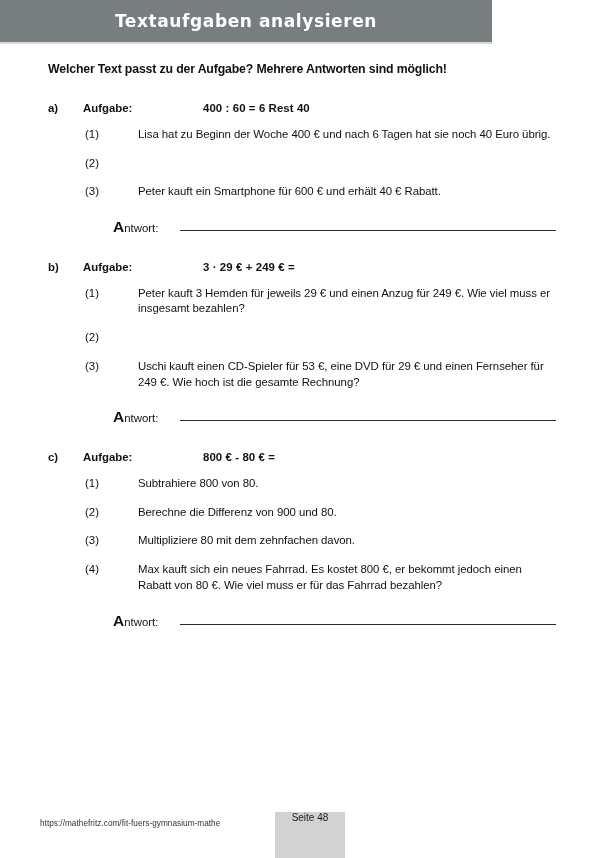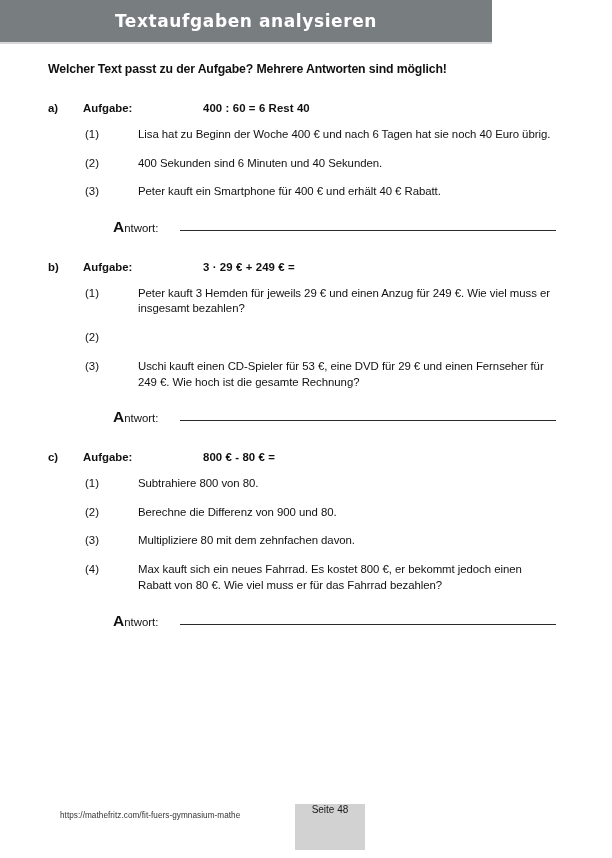--- a/index.html
+++ b/index.html
@@ -128,24 +128,23 @@
     height: 1px;
     position: relative;
     top: -1px;
     margin-left: 1px;
   }
 
   
   .footer {
     position: absolute;
     left: 0;
-    bottom: 8px;
+    bottom: 0;
     width: 568px;
     height: 60px;
-    margin-left: 20px;
   }
   .footer-url {
     position: absolute;
     left: 40px;
     bottom: 30px;
     font-size: 8.2px;
     color: #333333;
     letter-spacing: 0.05px;
     white-space: nowrap;
   }
@@ -181,25 +180,24 @@
           <span class="ex-label">Aufgabe:</span>
           <span class="ex-expression">400 : 60 = 6 Rest 40</span>
         </div>
         <div class="items">
           <div class="item">
             <span class="item-num">(1)</span>
             <span class="item-text">Lisa hat zu Beginn der Woche 400 € und nach 6 Tagen hat sie noch 40 Euro übrig.</span>
           </div>
           <div class="item">
             <span class="item-num">(2)</span>
-            <span class="item-text">400 Sekunden sind 6 Minuten und 40 Sekunden.</span>
           </div>
           <div class="item">
             <span class="item-num">(3)</span>
-            <span class="item-text">Peter kauft ein Smartphone für 400 € und erhält 40 € Rabatt.</span>
+            <span class="item-text">Peter kauft ein Smartphone für 600 € und erhält 40 € Rabatt.</span>
           </div>
         </div>
         <div class="answer-row">
           <span class="answer-word"><span class="cap">A</span><span>ntwort:</span></span>
           <span class="answer-rule"></span>
         </div>
       </div>
       <div class="exercise">
         <div class="ex-head">
           <span class="ex-letter">b)</span>

